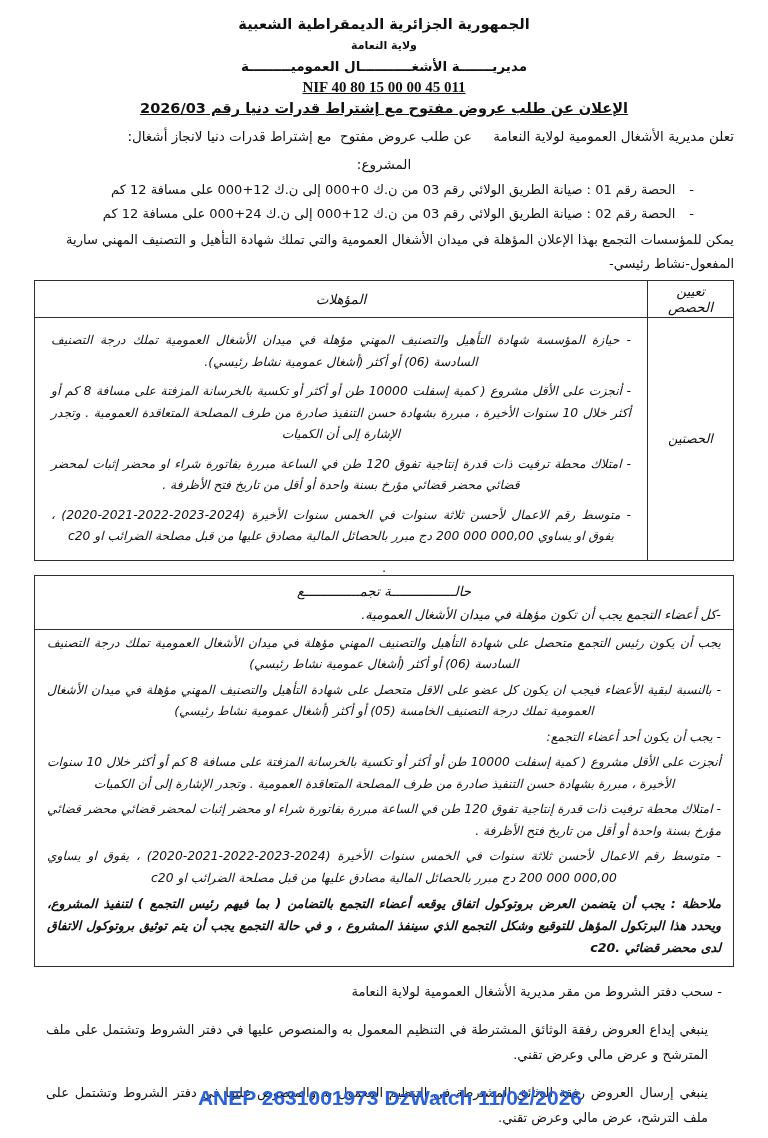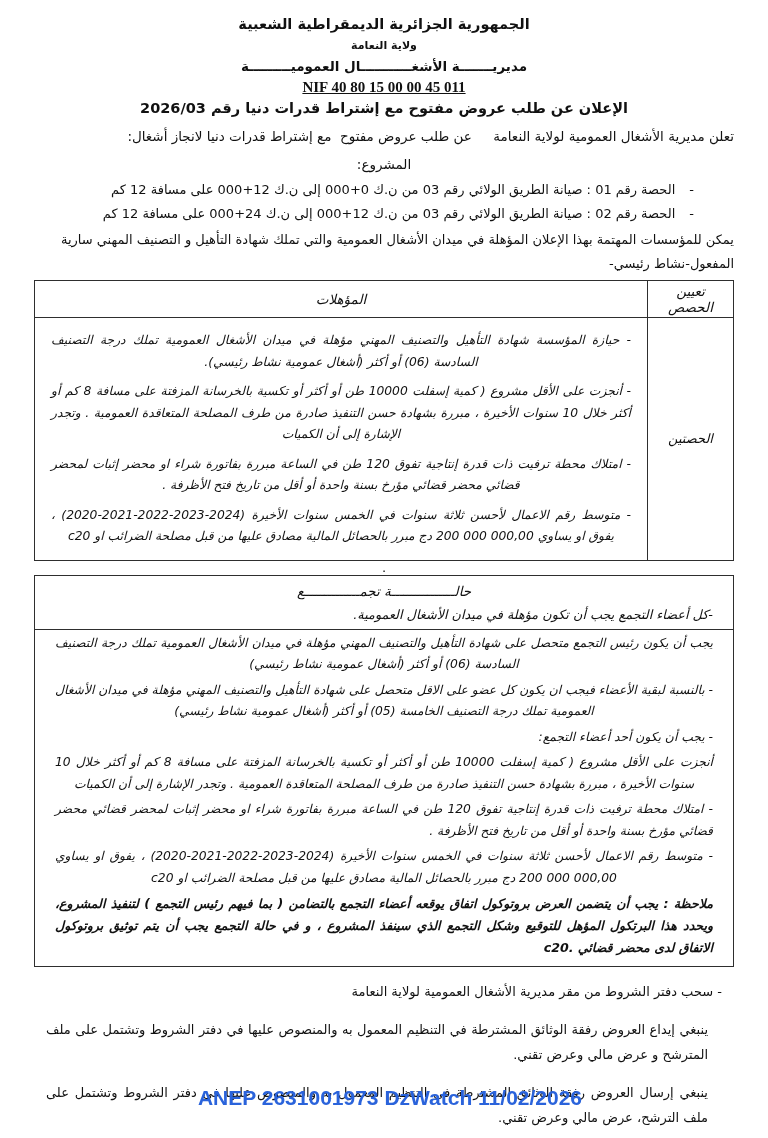--- a/index.html
+++ b/index.html
@@ -19,38 +19,38 @@
   .h-line1{font-size:14.5px;font-weight:bold;letter-spacing:1px;margin-bottom:7px;}
   .h-line2{font-size:11px;font-weight:bold;margin-bottom:6px;}
   .h-line3{font-size:13.5px;font-weight:bold;margin-bottom:5px;}
   .h-nif{
     font-family:"Liberation Serif", serif;
     direction:ltr;
     font-size:15px;font-weight:bold;
     text-decoration:underline;
     margin-bottom:4px;
   }
-  .h-title{font-size:14.5px;font-weight:bold;margin-bottom:8px;}
+  .h-title{font-size:14.5px;font-weight:bold;margin-bottom:8px;text-decoration:underline;}
   
   .intro{font-size:13.5px;margin:0 0 4px 0;text-align:right;line-height:25px;}
   .center-line{text-align:center;font-size:13.5px;margin:0 0 3px 0;line-height:24px;}
   .project-label{text-align:center;font-size:13.5px;margin:0 0 2px 0;line-height:23px;}
   .lot-row{display:flex;gap:14px;padding-right:40px;font-size:13px;line-height:24px;}
   .dash{flex:0 0 auto;}
   .eligibility{font-size:13px;margin:2px 0 4px 0;text-align:right;line-height:24px;}
   
   table{border-collapse:collapse;width:100%;table-layout:fixed;}
   td,th{border:1.5px solid #2e2e2e;padding:2px 6px;vertical-align:middle;font-weight:normal;font-style:italic;}
   .t1 .lots-col{width:86px;}
   .t1 th{font-size:13.5px;height:26px;}
   .t1 .qual-body{padding:4px 8px;}
   .t1 .qual-body p{margin:8px;font-size:12.3px;line-height:21.5px;text-align:justify;text-align-last:center;}
   .t1 .lots-body{text-align:center;font-size:13px;}
   .dot-sep{text-align:center;font-size:13px;line-height:12px;margin:1px 0;}
-  .t2 td{padding:3px 20px;}
+  .t2 td{padding:3px 12px;}
   .t2 .t2-title{text-align:center;font-size:13.5px;line-height:24px;}
   .t2 .t2-sub{text-align:right;font-size:12.8px;line-height:23px;}
   .t2 .t2-body p{margin:0 0 4px 0;font-size:12.3px;line-height:21.5px;}
   .p-center-last{text-align:justify;text-align-last:center;}
   .p-right{text-align:right;}
   .p-justify{text-align:justify;}
   .note{font-weight:bold;font-size:12.6px !important;line-height:22px !important;text-align:justify;}
   
   .closing{margin-top:4px;}
   .closing p{margin:12px;font-size:13px;line-height:25.5px;}
@@ -88,21 +88,21 @@
 
   <div class="lot-row">
     <span class="dash">-</span>
     <span>الحصة رقم 01 : صيانة الطريق الولائي رقم 03 من ن.ك 0+000 إلى ن.ك 12+000 على مسافة 12 كم</span>
   </div>
   <div class="lot-row">
     <span class="dash">-</span>
     <span>الحصة رقم 02 : صيانة الطريق الولائي رقم 03 من ن.ك 12+000 إلى ن.ك 24+000 على مسافة 12 كم</span>
   </div>
 
-  <p class="eligibility">يمكن للمؤسسات المهتمة بهذا الإعلان المؤهلة في ميدان الأشغال العمومية والتي تملك شهادة التأهيل و التصنيف المهني سارية المفعول-نشاط رئيسي-</p>
+  <p class="eligibility">يمكن للمؤسسات التجمع بهذا الإعلان المؤهلة في ميدان الأشغال العمومية والتي تملك شهادة التأهيل و التصنيف المهني سارية المفعول-نشاط رئيسي-</p>
 
   <table class="t1">
     <colgroup>
         <col class="lots-col">
         <col>
       </colgroup>
     <tbody>
         <tr>
       <th>تعيين الحصص</th>
       <th>المؤهلات</th>

